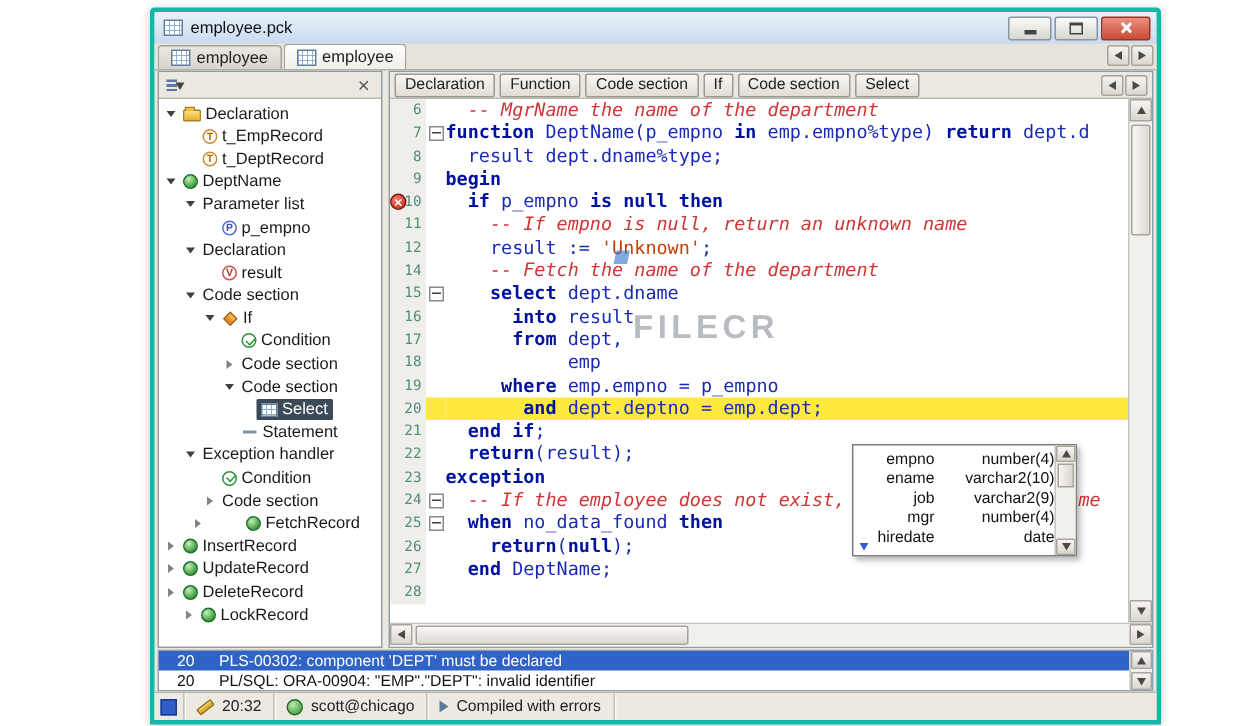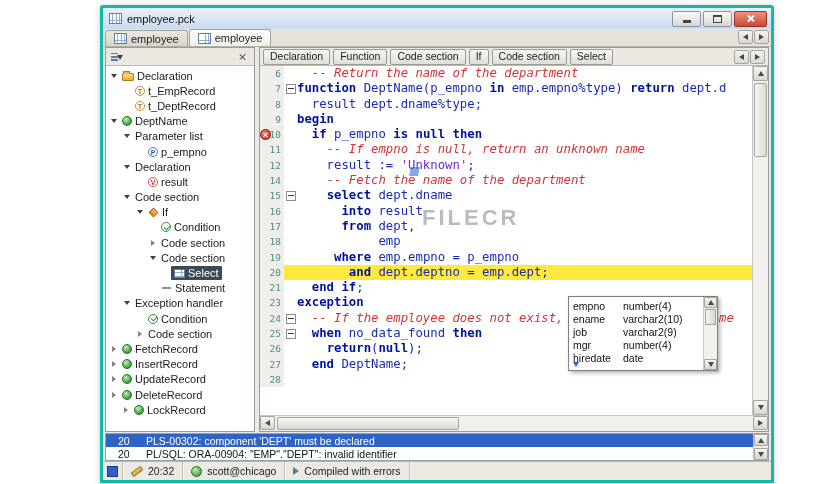--- a/index.html
+++ b/index.html
@@ -96,34 +96,34 @@
   .codelines{position:absolute;inset:0;}
   .crow{display:flex;height:15.3px;white-space:pre;font-family:"DejaVu Sans Mono",monospace;
         font-size:12.3px;line-height:15.3px;position:relative;}
   .lnum{width:21px;flex:none;background:#efeeeb;color:#4f8d7c;font-size:9.5px;line-height:15.3px;
         text-align:right;padding-right:3px;}
   .fold{width:13px;flex:none;display:flex;justify-content:center;padding-top:3px;box-sizing:border-box;}
   .foldbox{width:8px;height:8px;border:1px solid #8a8a8a;background:#fff;position:relative;display:block;}
   .foldbox::after{content:"";position:absolute;left:1px;right:1px;top:3px;height:1px;background:#404040;}
   .codetext{flex:1;min-width:0;}
   .crow.hl .codetext,.crow.hl .fold{background:#ffe93e;}
-  .kw{color:#00129f;font-weight:bold;} .pl{color:#1a2ab5;} .cm{color:#d13535;font-style:italic;} .st{color:#6d28d9;text-align:center;}
+  .kw{color:#00129f;font-weight:bold;} .pl{color:#1a2ab5;} .cm{color:#d13535;font-style:italic;} .st{color:#c2410c;text-align:center;}
   .errbadge{position:absolute;left:0;top:2px;width:11px;height:11px;border-radius:50%;z-index:2;
             background:radial-gradient(circle at 35% 30%,#f27a66,#c22818);border:1px solid #7d150c;box-sizing:border-box;}
   .errbadge::before,.errbadge::after{content:"";position:absolute;left:4.2px;top:1.8px;width:1.3px;height:6px;background:#fff;border-radius:1px;}
   .errbadge::before{transform:rotate(45deg);} .errbadge::after{transform:rotate(-45deg);}
 
   .wm{position:absolute;left:150px;top:98px;display:flex;align-items:flex-start;gap:3px;opacity:.8;pointer-events:none;z-index:1;}
   .wm-flag{width:9px;height:9px;background:#2f6fd0;transform:skewX(-12deg);margin-top:3px;opacity:.75;}
   .wm-text{font:bold 22px "Liberation Sans",sans-serif;color:rgba(150,156,163,.85);letter-spacing:3px;margin-top:41px;}
 
   
   .popup{position:absolute;left:308px;top:230px;width:150px;height:75px;background:#fff;border:1px solid #7f7f7f;
          box-shadow:2px 2px 4px rgba(0,0,0,.3);display:flex;z-index:5;box-sizing:border-box;}
-  .plist{flex:1;position:relative;padding:2px 0 4px 4px;}
+  .plist{flex:1;position:relative;padding:2px 0 4px 4px;text-align:right;}
   .prow{height:13px;display:flex;align-items:center;font-size:10.5px;color:#111;}
   .pname{width:50px;flex:none;} .ptype{flex:1;}
   .pmore{position:absolute;left:4px;bottom:3px;border-top-color:#2f5fd0;}
   .pscroll{width:13px;flex:none;display:flex;flex-direction:column;background:#f1f0ed;border-left:1px solid #c6c6c6;}
   .sbtn{display:flex;align-items:center;justify-content:center;background:linear-gradient(#f6f5f2,#d9d6cf);
         border:1px solid #a8a59d;border-radius:1px;box-sizing:border-box;}
   .pscroll .sbtn{height:11px;}
   .ptrack{flex:1;position:relative;}
   .pthumb{position:absolute;top:1px;left:1px;right:1px;height:14px;background:linear-gradient(to right,#f6f5f2,#d9d6cf);border:1px solid #a6a39b;}
 
@@ -328,21 +328,21 @@
                 <span class="ticon ti-check"></span>
                 <span class="tlabel">Condition</span>
               </span>
             </div>
             <div class="trow" style="padding-left: 28px;">
               <span class="exp exp-closed"></span>
               <span class="tnode">
                 <span class="tlabel">Code section</span>
               </span>
             </div>
-            <div class="trow" style="padding-left: 2px;">
+            <div class="trow" style="padding-left: 20px; gap: 24px;">
               <span class="exp exp-closed"></span>
               <span class="tnode">
                 <span class="ticon ti-func"></span>
                 <span class="tlabel">FetchRecord</span>
               </span>
             </div>
             <div class="trow" style="padding-left: 2px;">
               <span class="exp exp-closed"></span>
               <span class="tnode">
                 <span class="ticon ti-func"></span>
@@ -391,35 +391,36 @@
               </span>
             <span class="sarrow">
                 <span class="tri t-right"></span>
               </span>
           </div>
         </div>
 
         <div class="edbody">
           <div class="edcontent">
             <div class="codelines">
-                <div class="crow"><span class="lnum">6</span><span class="fold"></span><span class="codetext"><span class="cm">  -- Return the name of the department</span></span></div>
+                <div class="crow"><span class="lnum">6</span><span class="fold"></span><span class="codetext"><span class="cm">  -- MgrName the name of the department</span></span></div>
                 <div class="crow"><span class="lnum">7</span><span class="fold"><span class="foldbox"></span></span><span class="codetext"><span class="kw">function</span><span class="pl"> DeptName(p_empno </span><span class="kw">in</span><span class="pl"> emp.empno%type) </span><span class="kw">return</span><span class="pl"> dept.d</span></span></div>
                 <div class="crow"><span class="lnum">8</span><span class="fold"></span><span class="codetext"><span class="pl">  result dept.dname%type;</span></span></div>
                 <div class="crow"><span class="lnum">9</span><span class="fold"></span><span class="codetext"><span class="kw">begin</span></span></div>
                 <div class="crow"><span class="errbadge"></span><span class="lnum">10</span><span class="fold"></span><span class="codetext"><span class="pl">  </span><span class="kw">if</span><span class="pl"> p_empno </span><span class="kw">is</span><span class="pl"> </span><span class="kw">null</span><span class="pl"> </span><span class="kw">then</span></span></div>
                 <div class="crow"><span class="lnum">11</span><span class="fold"></span><span class="codetext"><span class="cm">    -- If empno is null, return an unknown name</span></span></div>
                 <div class="crow"><span class="lnum">12</span><span class="fold"></span><span class="codetext"><span class="pl">    result := </span><span class="st">'Unknown'</span><span class="pl">;</span></span></div>
                 <div class="crow"><span class="lnum">14</span><span class="fold"></span><span class="codetext"><span class="cm">    -- Fetch the name of the department</span></span></div>
                 <div class="crow"><span class="lnum">15</span><span class="fold"><span class="foldbox"></span></span><span class="codetext"><span class="pl">    </span><span class="kw">select</span><span class="pl"> dept.dname</span></span></div>
                 <div class="crow"><span class="lnum">16</span><span class="fold"></span><span class="codetext"><span class="pl">      </span><span class="kw">into</span><span class="pl"> result</span></span></div>
                 <div class="crow"><span class="lnum">17</span><span class="fold"></span><span class="codetext"><span class="pl">      </span><span class="kw">from</span><span class="pl"> dept,</span></span></div>
                 <div class="crow"><span class="lnum">18</span><span class="fold"></span><span class="codetext"><span class="pl">           emp</span></span></div>
                 <div class="crow"><span class="lnum">19</span><span class="fold"></span><span class="codetext"><span class="pl">     </span><span class="kw">where</span><span class="pl"> emp.empno = p_empno</span></span></div>
                 <div class="crow hl"><span class="lnum">20</span><span class="fold"></span><span class="codetext"><span class="pl">       </span><span class="kw">and</span><span class="pl"> dept.deptno = emp.dept;</span></span></div>
                 <div class="crow"><span class="lnum">21</span><span class="fold"></span><span class="codetext"><span class="pl">  </span><span class="kw">end</span><span class="pl"> </span><span class="kw">if</span><span class="pl">;</span></span></div>
+                <div class="crow"><span class="lnum">22</span><span class="fold"></span><span class="codetext"><span class="pl">  </span><span class="kw">return</span><span class="pl">(result);</span></span></div>
                 <div class="crow"><span class="lnum">23</span><span class="fold"></span><span class="codetext"><span class="kw">exception</span></span></div>
                 <div class="crow"><span class="lnum">24</span><span class="fold"><span class="foldbox"></span></span><span class="codetext"><span class="cm">  -- If the employee does not exist, return an unknown name</span></span></div>
                 <div class="crow"><span class="lnum">25</span><span class="fold"><span class="foldbox"></span></span><span class="codetext"><span class="pl">  </span><span class="kw">when</span><span class="pl"> no_data_found </span><span class="kw">then</span></span></div>
                 <div class="crow"><span class="lnum">26</span><span class="fold"></span><span class="codetext"><span class="pl">    </span><span class="kw">return</span><span class="pl">(</span><span class="kw">null</span><span class="pl">);</span></span></div>
                 <div class="crow"><span class="lnum">27</span><span class="fold"></span><span class="codetext"><span class="pl">  </span><span class="kw">end</span><span class="pl"> DeptName;</span></span></div>
                 <div class="crow"><span class="lnum">28</span><span class="fold"></span><span class="codetext"></span></div>
               </div>
             <div class="wm">
               <span class="wm-flag"></span>
               <span class="wm-text">FILECR</span>

